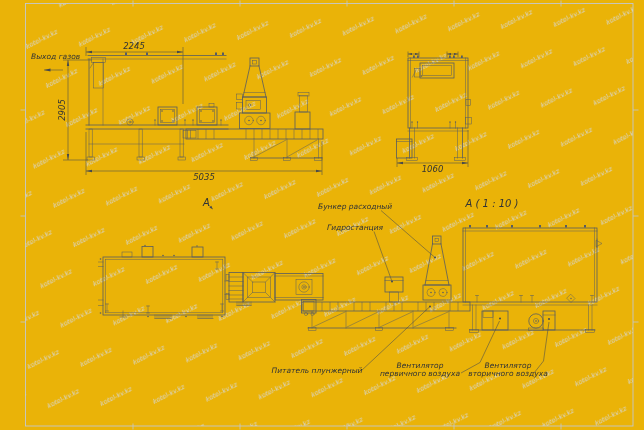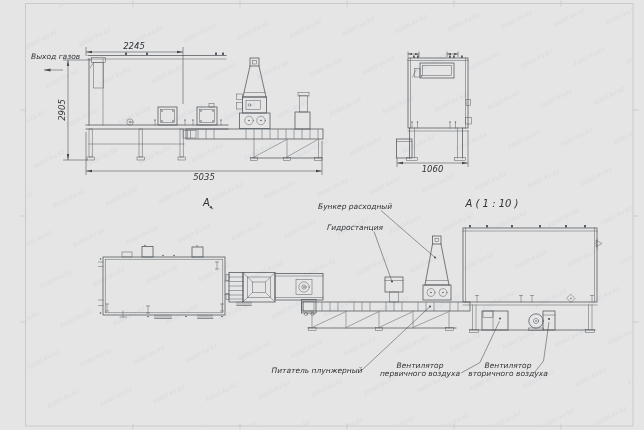--- a/index.html
+++ b/index.html
@@ -1,17 +1,17 @@
 <!DOCTYPE html>
 <html style="--line: #585c61; --dim: #46494d; --text: #2f3236; --watermark: #d5d8dd; --frame: #c4c8cd;"><head>
 <meta charset="utf-8">
 <style>
   html,body{margin:0;padding:0;background:#ffffff;}
   body{width:644px;height:430px;overflow:hidden;font-family:"DejaVu Sans",sans-serif;}
-  #sheet{position:relative;width:644px;height:430px;background:#e5e5e5;text-align:center;}
+  #sheet{position:relative;width:644px;height:430px;background:#eab308;text-align:center;}
   svg{display:block;}
   svg text{font-family:"DejaVu Sans",sans-serif;}
   .ln{stroke:var(--line);fill:none;stroke-width:.8;stroke-linecap:square;}
   .lt{stroke:var(--line);fill:none;stroke-width:.5;stroke-linecap:square;}
   .fd{fill:var(--line);stroke:none;}
   .dim{stroke:var(--dim);fill:none;stroke-width:.55;}
   .da{fill:var(--dim);stroke:none;}
   .dt{fill:var(--text);font-size:8.5px;font-style:italic;}
   .lb{fill:var(--text);font-size:7.5px;font-style:italic;}
   .vl{fill:var(--text);font-size:10px;font-style:italic;}

